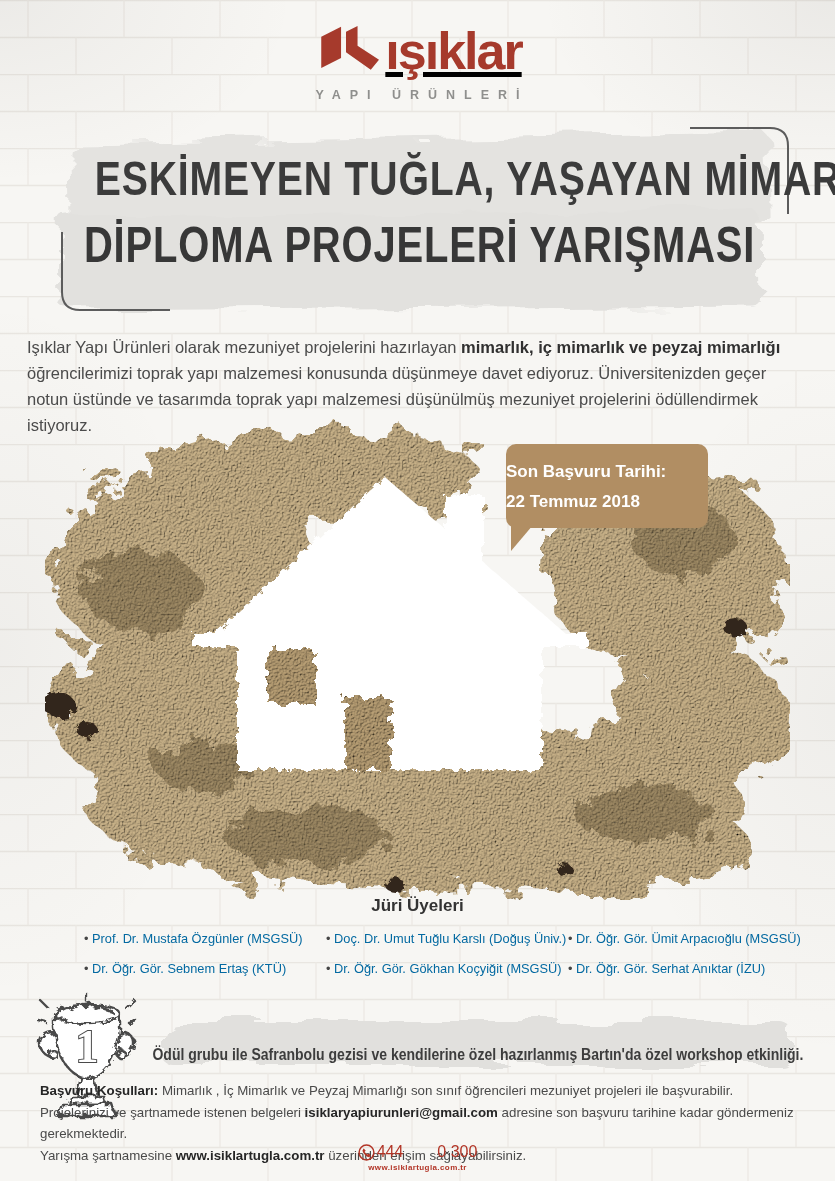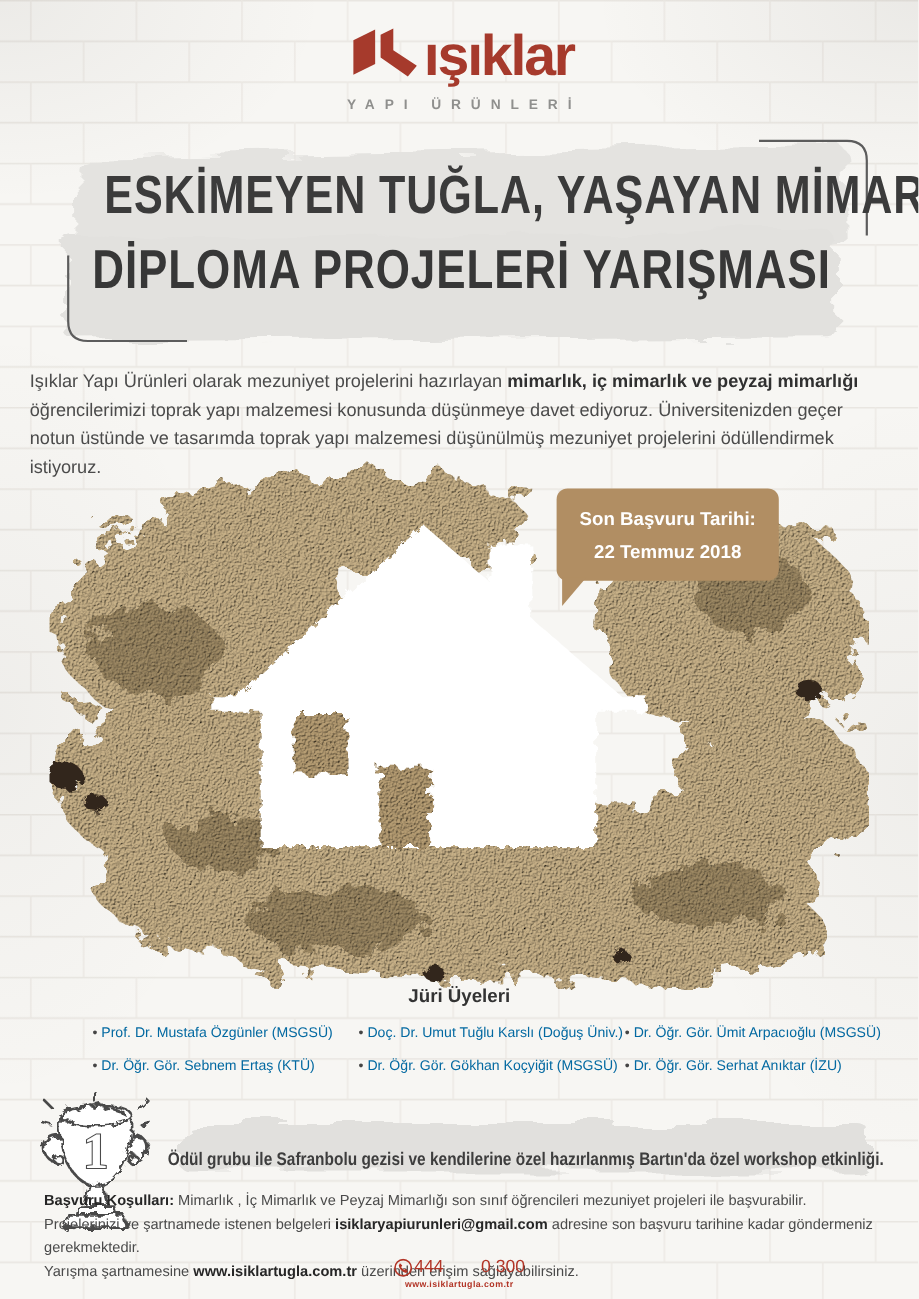--- a/index.html
+++ b/index.html
@@ -10,39 +10,39 @@
 
   
   .vignette{left:0;top:0;width:835px;height:1181px;pointer-events:none;
     background:
       radial-gradient(420px 260px at 0% 0%, rgba(90,85,80,.07), transparent 70%),
       radial-gradient(420px 260px at 100% 0%, rgba(90,85,80,.08), transparent 70%),
       radial-gradient(300px 500px at 0% 55%, rgba(90,85,80,.05), transparent 70%),
       radial-gradient(300px 500px at 100% 60%, rgba(90,85,80,.05), transparent 70%);}
 
   
-  .logo-row{left:0;top:22px;width:835px;display:flex;justify-content:center;align-items:flex-end;gap:6px;}
+  .logo-row{left:0;top:22px;width:835px;display:flex;justify-content:center;align-items:flex-end;gap:6px;text-decoration:underline;}
   .logo-word{font-size:52px;font-weight:700;color:#a63a2c;letter-spacing:-2px;line-height:.95;}
   .logo-sub{left:0;top:88px;width:835px;text-align:center;font-size:12.5px;font-weight:700;
             color:#8f8f8d;letter-spacing:9px;text-indent:9px;}
 
   
   .title-line{left:0;width:835px;text-align:center;color:#3b3b3b;white-space:nowrap;}
   .title-line .inner{display:inline-block;transform:scaleX(.8);transform-origin:center;}
   .t1{top:150px;font-size:49px;font-weight:600;letter-spacing:1px;}
   .t2{top:216px;font-size:50px;font-weight:800;letter-spacing:1px;color:#373737;}
 
   
   .intro{left:27px;top:334px;width:781px;text-align:left;font-size:16.5px;line-height:26px;
          color:#4b4b4b;}
   .intro b{color:#303030;}
 
   
   .badge{left:506px;top:444px;width:202px;height:84px;background:#b18e63;border-radius:10px;
-         color:#fff;text-align:center;font-weight:700;font-size:17px;line-height:30px;padding-top:13px;
+         color:#fff;font-weight:700;font-size:17px;line-height:30px;padding-top:13px;
          box-sizing:border-box;}
   .badge-tail{position:absolute;left:5px;bottom:-23px;width:0;height:0;
          border-top:26px solid #b18e63;border-right:22px solid transparent;}
 
   
   .jury-heading{left:0;top:896px;width:835px;text-align:center;font-size:17px;font-weight:700;color:#333;}
   .jury-grid{left:62px;top:931px;width:726px;display:flex;}
   .jury-col{width:242px;box-sizing:border-box;padding-left:22px;}
   .jury-item{font-size:12.8px;color:#0369a1;margin-bottom:15px;white-space:nowrap;}
   .jury-item::before{content:"• ";color:#454545;}

